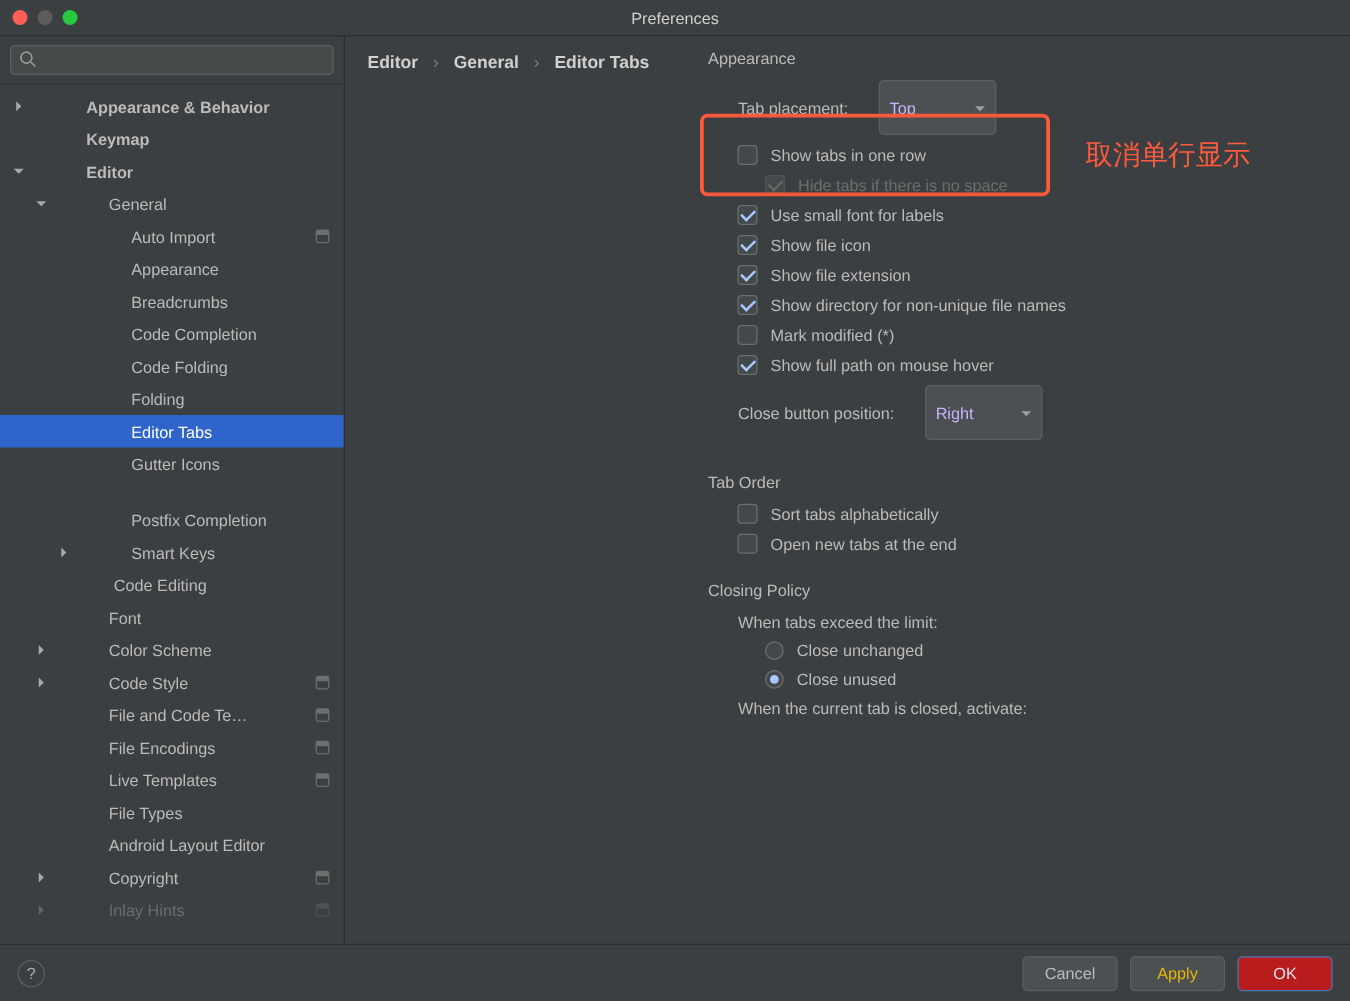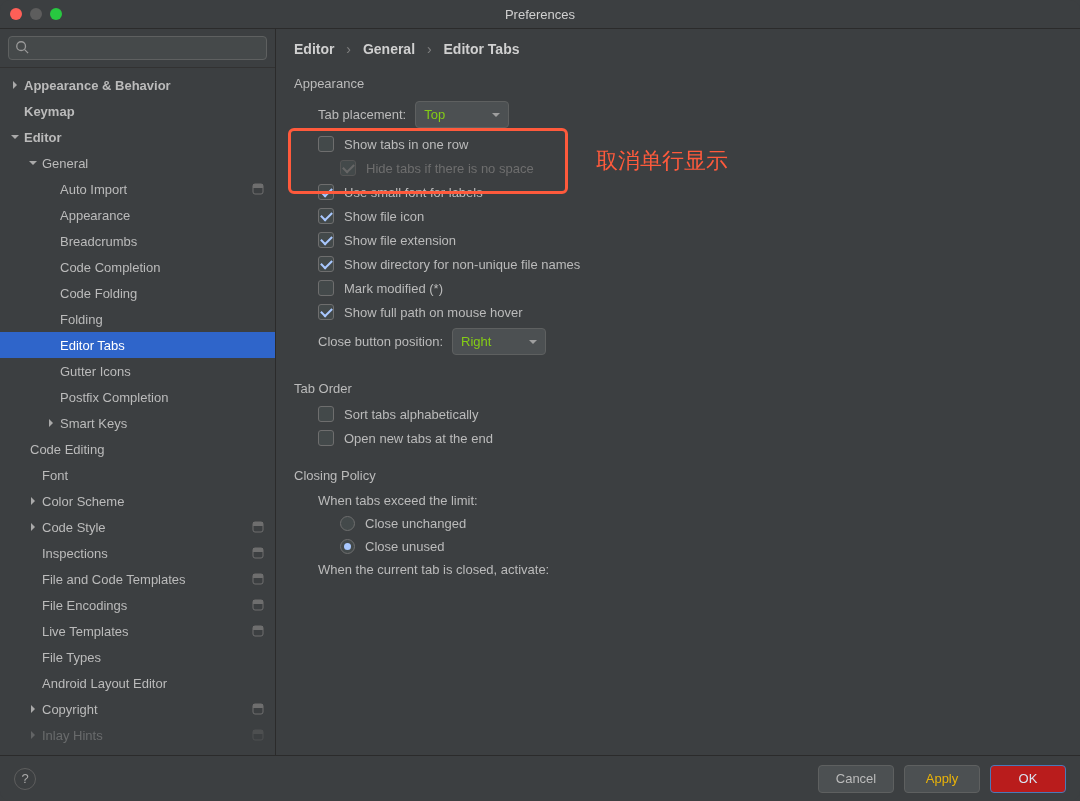--- a/index.html
+++ b/index.html
@@ -63,37 +63,39 @@
   overflow-y: auto;
   padding-top: 4px;
 }
 .tree-row {
   display: flex; align-items: center;
   height: 26px;
   padding-right: 10px;
   cursor: default;
   color: #bbbbbb;
   position: relative;
+  gap: 45px;
 }
 .tree-row.selected {
   background: #2f65ca;
   color: #ffffff;
 }
 .tree-label { flex: 1; white-space: nowrap; overflow: hidden; text-overflow: ellipsis; }
 .tree-arrow { width: 14px; display:inline-flex; justify-content:center; margin-right:2px;}
 .tree-arrow svg { width:8px; height:8px; fill:#a9a9a9; }
 .badge {
   width:14px; height:14px; display:inline-flex; align-items:center; justify-content:center;
   color:#6e6e6e;
 }
 .content {
   flex: 1;
   display: flex;
-  flex-direction: column;
+  flex-direction: row;
   overflow: hidden;
+  gap: 11px;
 }
 .breadcrumb {
   padding: 12px 18px 9px 18px;
   color: #d0d0d0;
   font-size: 14px;
   font-weight: 600;
 }
 .breadcrumb .sep { color: #808080; padding: 0 8px; font-weight: 400;}
 .settings {
   flex: 1;
@@ -125,27 +127,27 @@
 .check.disabled.checked::after { border-color:#666; }
 .radio {
   width:15px; height:15px; border:1px solid #6e6e6e; border-radius:50%;
   background:#43494a; margin-right:10px; display:inline-flex;
   align-items:center; justify-content:center; flex-shrink:0;
 }
 .radio.selected::after { content:""; width:7px; height:7px; border-radius:50%; background:#a9c8ff; }
 .select {
   display:inline-flex; align-items:center; justify-content:space-between;
   min-width: 94px;
-  height: 27px;
+  height: 44px;
   background:#4c5052;
   border:1px solid #5e6060;
   border-radius:4px;
   padding: 0 8px;
-  color:#84cc16;
-  margin-left: 9px;
+  color:#c4b5fd;
+  margin-left: 24px;
 }
 .select svg { width:8px; height:8px; fill:#9f9f9f; margin-left:14px;}
 .textfield {
   width:48px; height:26px; background:#45494a; border:1px solid #5e6060;
   border-radius:4px; color:#bbbbbb; padding:0 8px; font-size:13px; outline:none;
   margin-left:8px;
 }
 .highlight-box {
   position: absolute;
   border: 3px solid #ff5a3c;
@@ -265,33 +267,33 @@
           <span class="tree-label">Folding</span>
         </div>
         <div class="tree-row selected" style="padding-left: 44px;">
           <span class="tree-arrow"></span>
           <span class="tree-label">Editor Tabs</span>
         </div>
         <div class="tree-row" style="padding-left: 44px;">
           <span class="tree-arrow"></span>
           <span class="tree-label">Gutter Icons</span>
         </div>
-        <div class="tree-row" style="padding-left: 44px;">
+        <div class="tree-row" style="padding-left: 44px; margin-top: 19px;">
           <span class="tree-arrow"></span>
           <span class="tree-label">Postfix Completion</span>
         </div>
         <div class="tree-row" style="padding-left: 44px;">
           <span class="tree-arrow">
             <svg viewBox="0 0 8 8">
               <path d="M2 0 L6 4 L2 8 Z"></path>
             </svg>
           </span>
           <span class="tree-label">Smart Keys</span>
         </div>
-        <div class="tree-row" style="padding-left: 14px;">
+        <div class="tree-row" style="padding-left: 30px;">
           <span class="tree-arrow"></span>
           <span class="tree-label">Code Editing</span>
         </div>
         <div class="tree-row" style="padding-left: 26px;">
           <span class="tree-arrow"></span>
           <span class="tree-label">Font</span>
         </div>
         <div class="tree-row" style="padding-left: 26px;">
           <span class="tree-arrow">
             <svg viewBox="0 0 8 8">
@@ -300,30 +302,20 @@
           </span>
           <span class="tree-label">Color Scheme</span>
         </div>
         <div class="tree-row" style="padding-left: 26px;">
           <span class="tree-arrow">
             <svg viewBox="0 0 8 8">
               <path d="M2 0 L6 4 L2 8 Z"></path>
             </svg>
           </span>
           <span class="tree-label">Code Style</span>
-          <span class="badge">
-            <svg width="12" height="12" viewBox="0 0 12 12">
-              <rect x="1" y="1" width="10" height="10" rx="2" fill="none" stroke="#6e6e6e"></rect>
-              <rect x="1" y="1" width="10" height="4" fill="#6e6e6e"></rect>
-            </svg>
-          </span>
-        </div>
-        <div class="tree-row" style="padding-left: 26px;">
-          <span class="tree-arrow"></span>
-          <span class="tree-label">Inspections</span>
           <span class="badge">
             <svg width="12" height="12" viewBox="0 0 12 12">
               <rect x="1" y="1" width="10" height="10" rx="2" fill="none" stroke="#6e6e6e"></rect>
               <rect x="1" y="1" width="10" height="4" fill="#6e6e6e"></rect>
             </svg>
           </span>
         </div>
         <div class="tree-row" style="padding-left: 26px;">
           <span class="tree-arrow"></span>
           <span class="tree-label">File and Code Templates</span>

